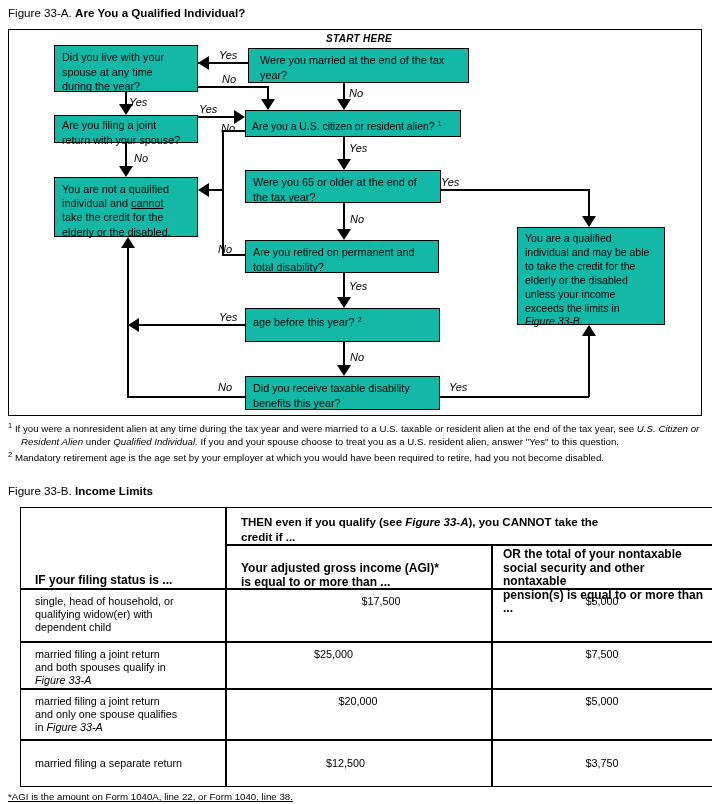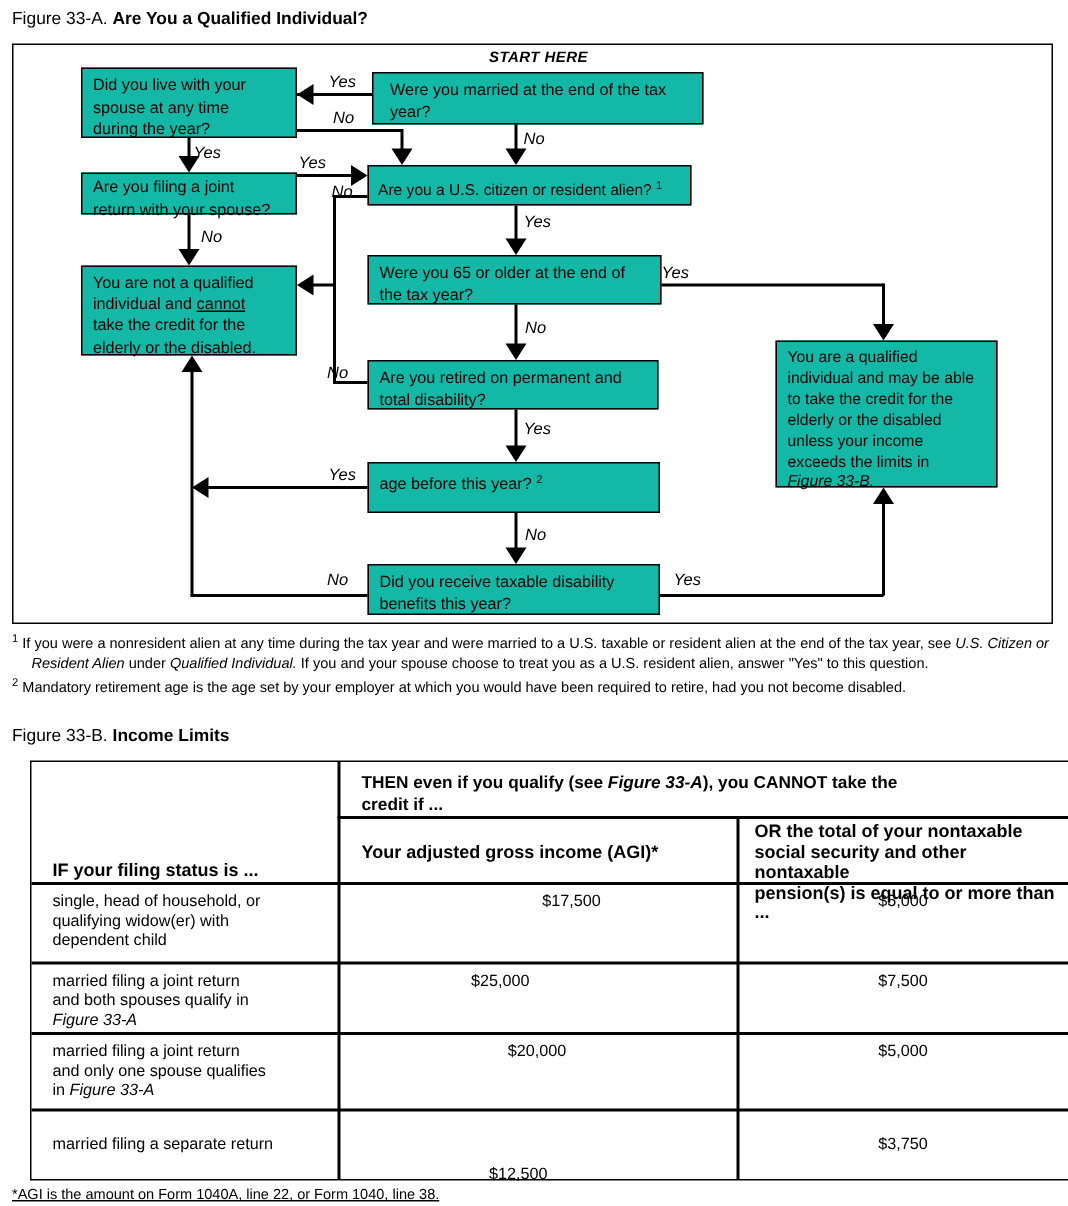--- a/index.html
+++ b/index.html
@@ -183,20 +183,21 @@
     <div class="hl" style="left:0;top:133px;width:692px;"></div>
     <div class="hl" style="left:0;top:180px;width:692px;"></div>
     <div class="hl" style="left:0;top:231px;width:692px;"></div>
 
     <div class="cell then-hdr" style="left:220px;top:7px;width:465px;">
       <div><span>THEN even if you qualify (see </span><span class="it">Figure 33-A</span><span>), you CANNOT take the</span></div>
       <div>credit if ...</div>
     </div>
     <div class="cell hdr" style="left:220px;top:54px;width:240px;">
       <div>Your adjusted gross income (AGI)*</div>
+      <div>is equal to or more than ...</div>
     </div>
     <div class="cell hdr" style="left:482px;top:40px;width:205px;">
       <div>OR the total of your nontaxable</div>
       <div>social security and other nontaxable</div>
       <div>pension(s) is equal to or more than ...</div>
     </div>
     <div class="cell hdr" style="left:14px;top:66px;width:185px;">IF your filing status is ...</div>
 
     <div class="cell" style="left:14px;top:87px;width:185px;">
       <div>single, head of household, or</div>
@@ -218,19 +219,19 @@
       <div>married filing a joint return</div>
       <div>and only one spouse qualifies</div>
       <div><span>in </span><span class="it">Figure 33-A</span></div>
     </div>
     <div class="amount" style="left:204px;top:187px;width:266px;">$20,000</div>
     <div class="amount" style="left:470px;top:187px;width:222px;">$5,000</div>
 
     <div class="cell" style="left:14px;top:249px;width:185px;">
       <div>married filing a separate return</div>
     </div>
-    <div class="amount" style="left:204px;top:249px;width:241px;margin-top:20px;">$12,500</div>
+    <div class="amount" style="left:204px;top:249px;width:241px;">$12,500</div>
     <div class="amount" style="left:470px;top:249px;width:222px;">$3,750</div>
   </div>
 
   <div class="fnb" style="left:8px;top:791px;">*AGI is the amount on Form 1040A, line 22, or Form 1040, line 38.</div>
 
 </div>
 
 </body></html>

